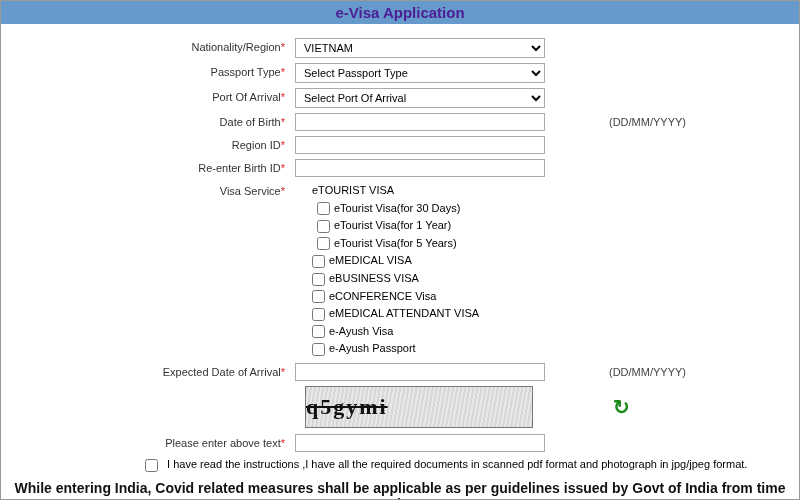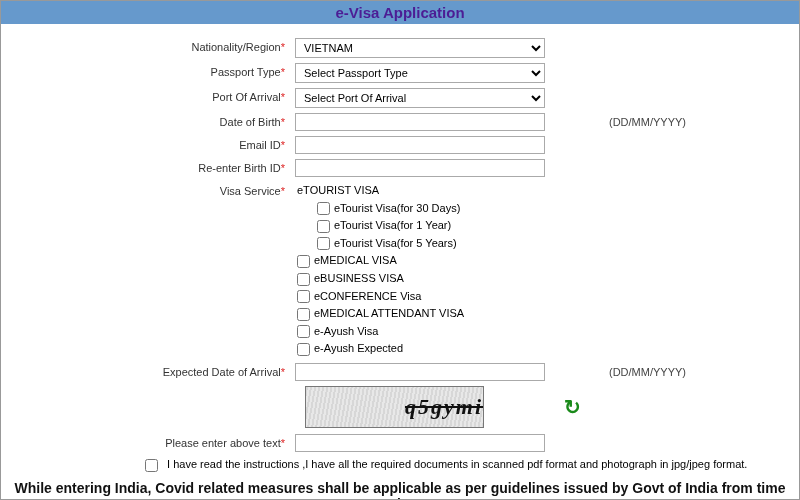--- a/index.html
+++ b/index.html
@@ -46,34 +46,33 @@
       color: #444;
     }
     select, input[type=text] {
       width: 250px;
       font-size: 11px;
       padding: 2px 4px;
       border: 1px solid #aaa;
       background: #fff;
     }
     .visa-group { font-size: 11px; line-height: 1.6; }
-    .visa-parent { margin-left: 2px; }
+    .visa-parent { margin-left: 17px; }
     .visa-child { margin-left: 22px; }
     .chk { margin-right: 4px; vertical-align: middle; }
     .captcha-row { display: flex; align-items: center; margin-bottom: 6px; }
     .captcha-box {
-      width: 179px; height: 42px;
+      width: 228px; height: 42px;
       border: 1px solid #777;
       margin-left: 280px;
       background: repeating-linear-gradient(100deg, #d7d7d7 0 2px, #e8e8e8 2px 4px);
-      display:flex; align-items:center; justify-content:flex-end;
+      display:flex; align-items:center; justify-content:flex-start;
       font-family: "Comic Sans MS", cursive;
       font-size: 22px; font-weight: bold; letter-spacing: 2px;
       color:#111; text-decoration: line-through;
-      font-style: italic;
     }
     .refresh {
       margin-left: 80px;
       color: #1a8a1a;
       font-size: 20px;
       cursor: pointer;
       font-weight: bold;
     }
     .consent-row {
       font-size: 11px;
@@ -126,21 +125,21 @@
     <div class="hint"></div>
   </div>
 
   <div class="row">
     <div class="label"><span>Date of Birth</span><span class="req">*</span></div>
     <div class="field"><input type="text" value="" style=""></div>
     <div class="hint">(DD/MM/YYYY)</div>
   </div>
 
   <div class="row">
-    <div class="label"><span>Email ID</span><span class="req">*</span></div>
+    <div class="label"><span>Region ID</span><span class="req">*</span></div>
     <div class="field"><input type="text" value="" style=""></div>
     <div class="hint"></div>
   </div>
 
   <div class="row">
     <div class="label"><span>Re-enter Birth ID</span><span class="req">*</span></div>
     <div class="field"><input type="text" value="" style=""></div>
     <div class="hint"></div>
   </div>
 
@@ -149,21 +148,21 @@
     <div class="field visa-group">
       <div class="visa-parent">eTOURIST VISA</div>
       <div class="visa-child"><input type="checkbox" class="chk" style=""><span>eTourist Visa(for 30 Days)</span></div>
       <div class="visa-child"><input type="checkbox" class="chk" style=""><span>eTourist Visa(for 1 Year)</span></div>
       <div class="visa-child"><input type="checkbox" class="chk" style=""><span>eTourist Visa(for 5 Years)</span></div>
       <div class="visa-parent"><input type="checkbox" class="chk" style=""><span>eMEDICAL VISA</span></div>
       <div class="visa-parent"><input type="checkbox" class="chk" style=""><span>eBUSINESS VISA</span></div>
       <div class="visa-parent"><input type="checkbox" class="chk" style=""><span>eCONFERENCE Visa</span></div>
       <div class="visa-parent"><input type="checkbox" class="chk" style=""><span>eMEDICAL ATTENDANT VISA</span></div>
       <div class="visa-parent"><input type="checkbox" class="chk" style=""><span>e-Ayush Visa</span></div>
-      <div class="visa-parent"><input type="checkbox" class="chk" style=""><span>e-Ayush Expected</span></div>
+      <div class="visa-parent"><input type="checkbox" class="chk" style=""><span>e-Ayush Passport</span></div>
     </div>
     <div class="hint"></div>
   </div>
 
   <div class="row">
     <div class="label"><span>Expected Date of Arrival</span><span class="req">*</span></div>
     <div class="field"><input type="text" value="" style=""></div>
     <div class="hint">(DD/MM/YYYY)</div>
   </div>
 

